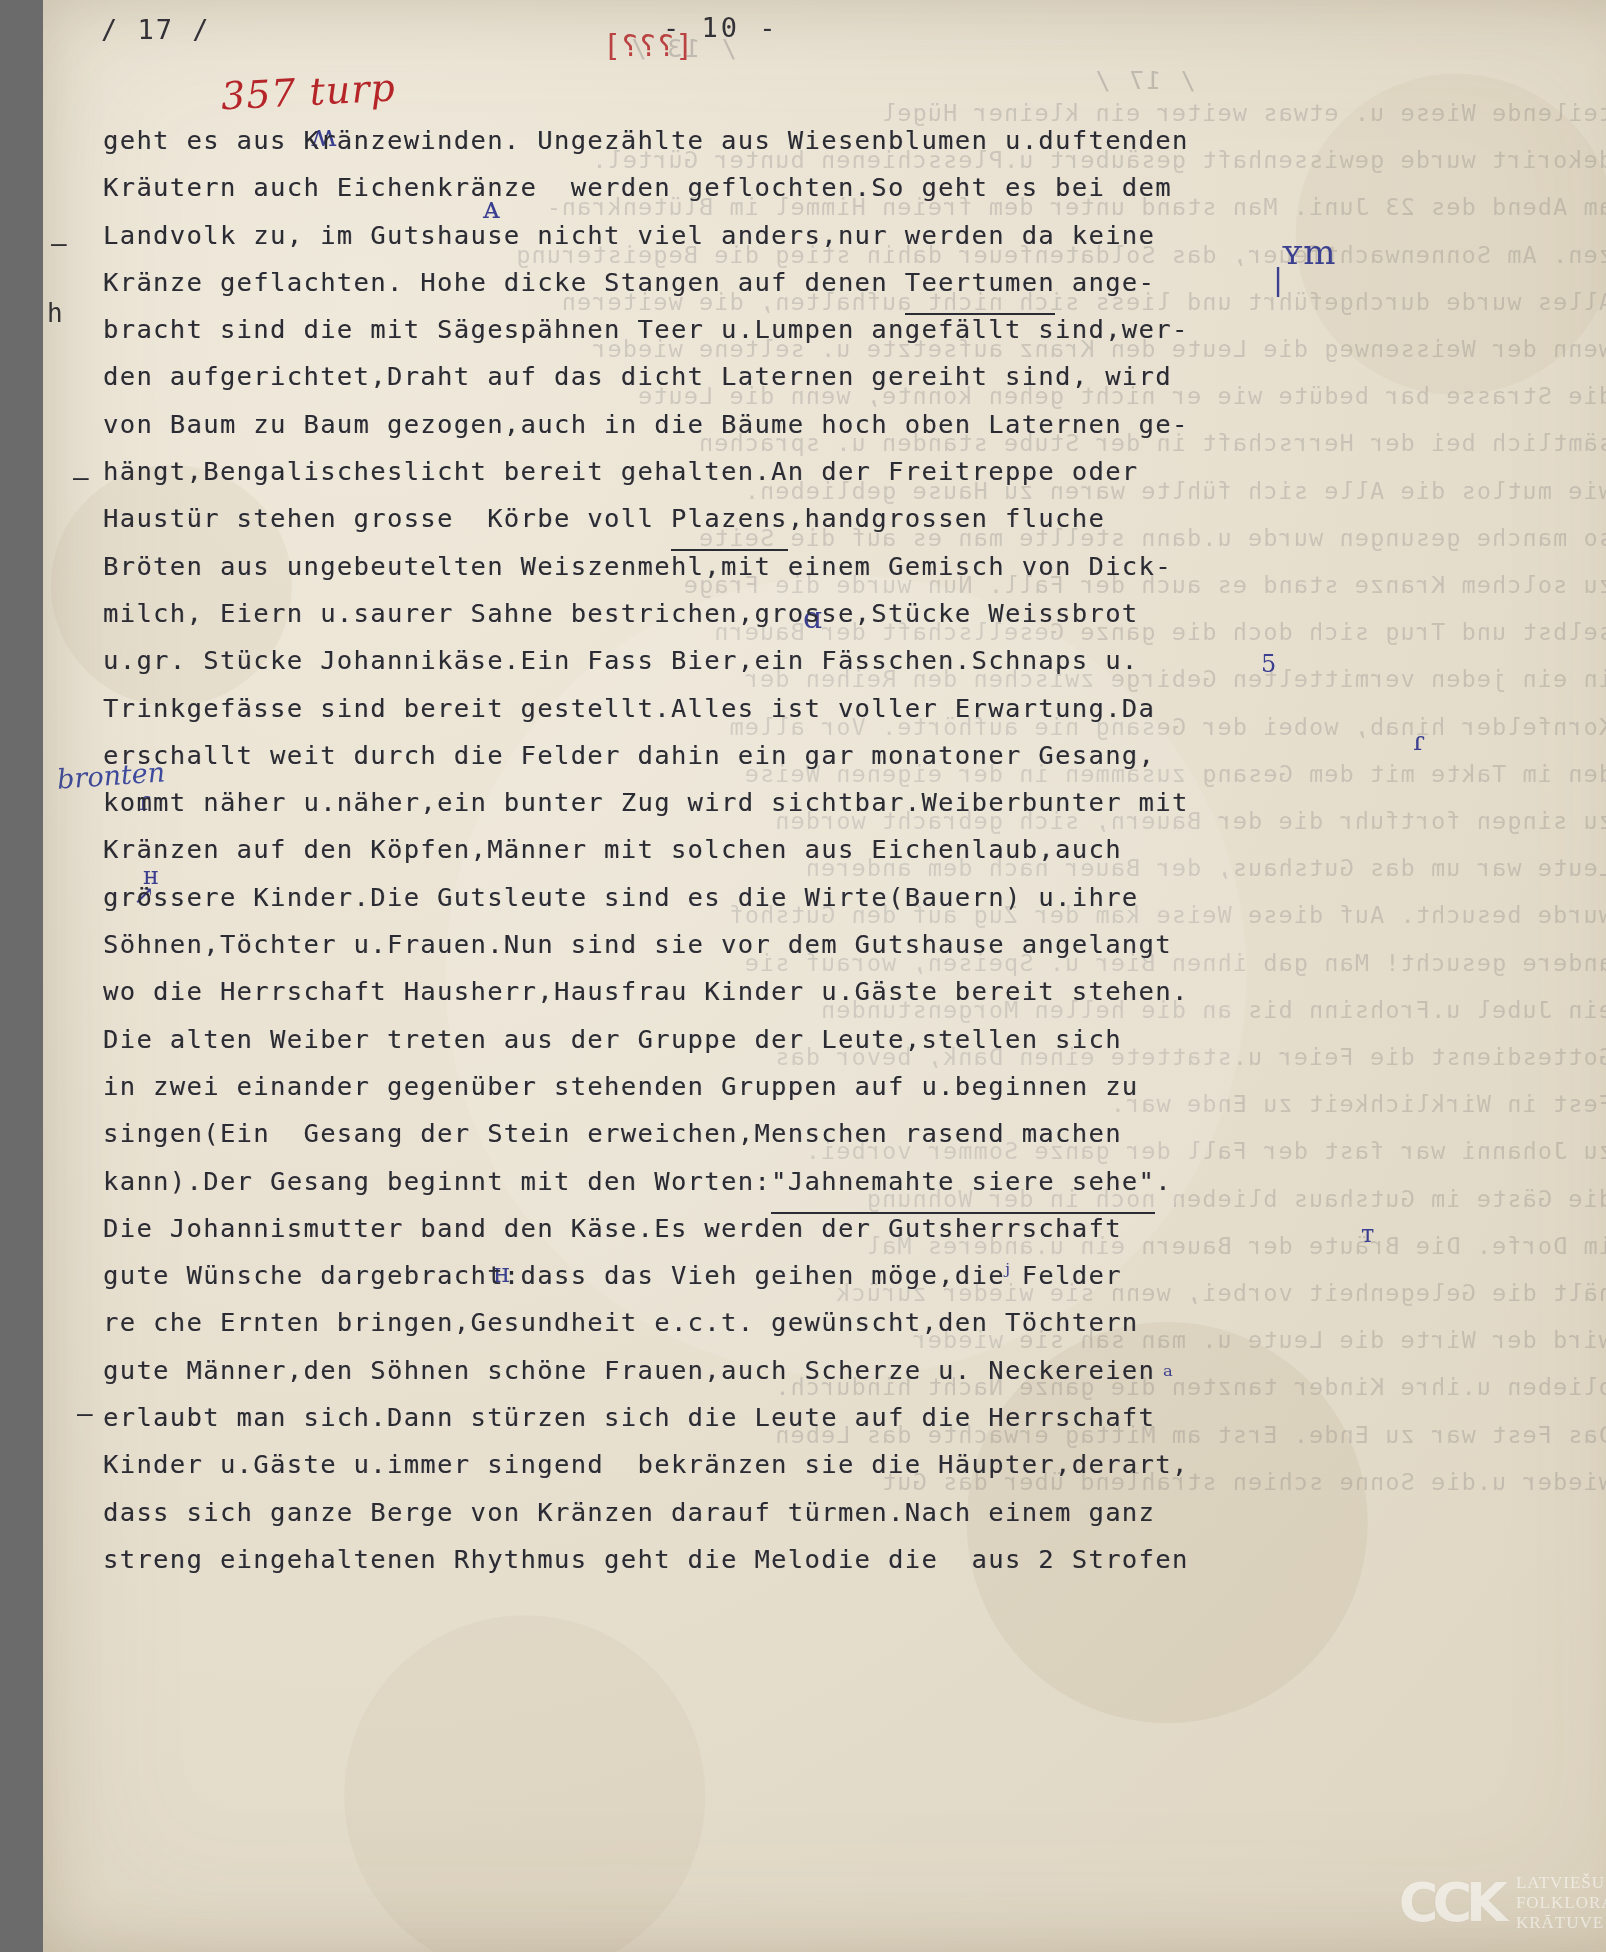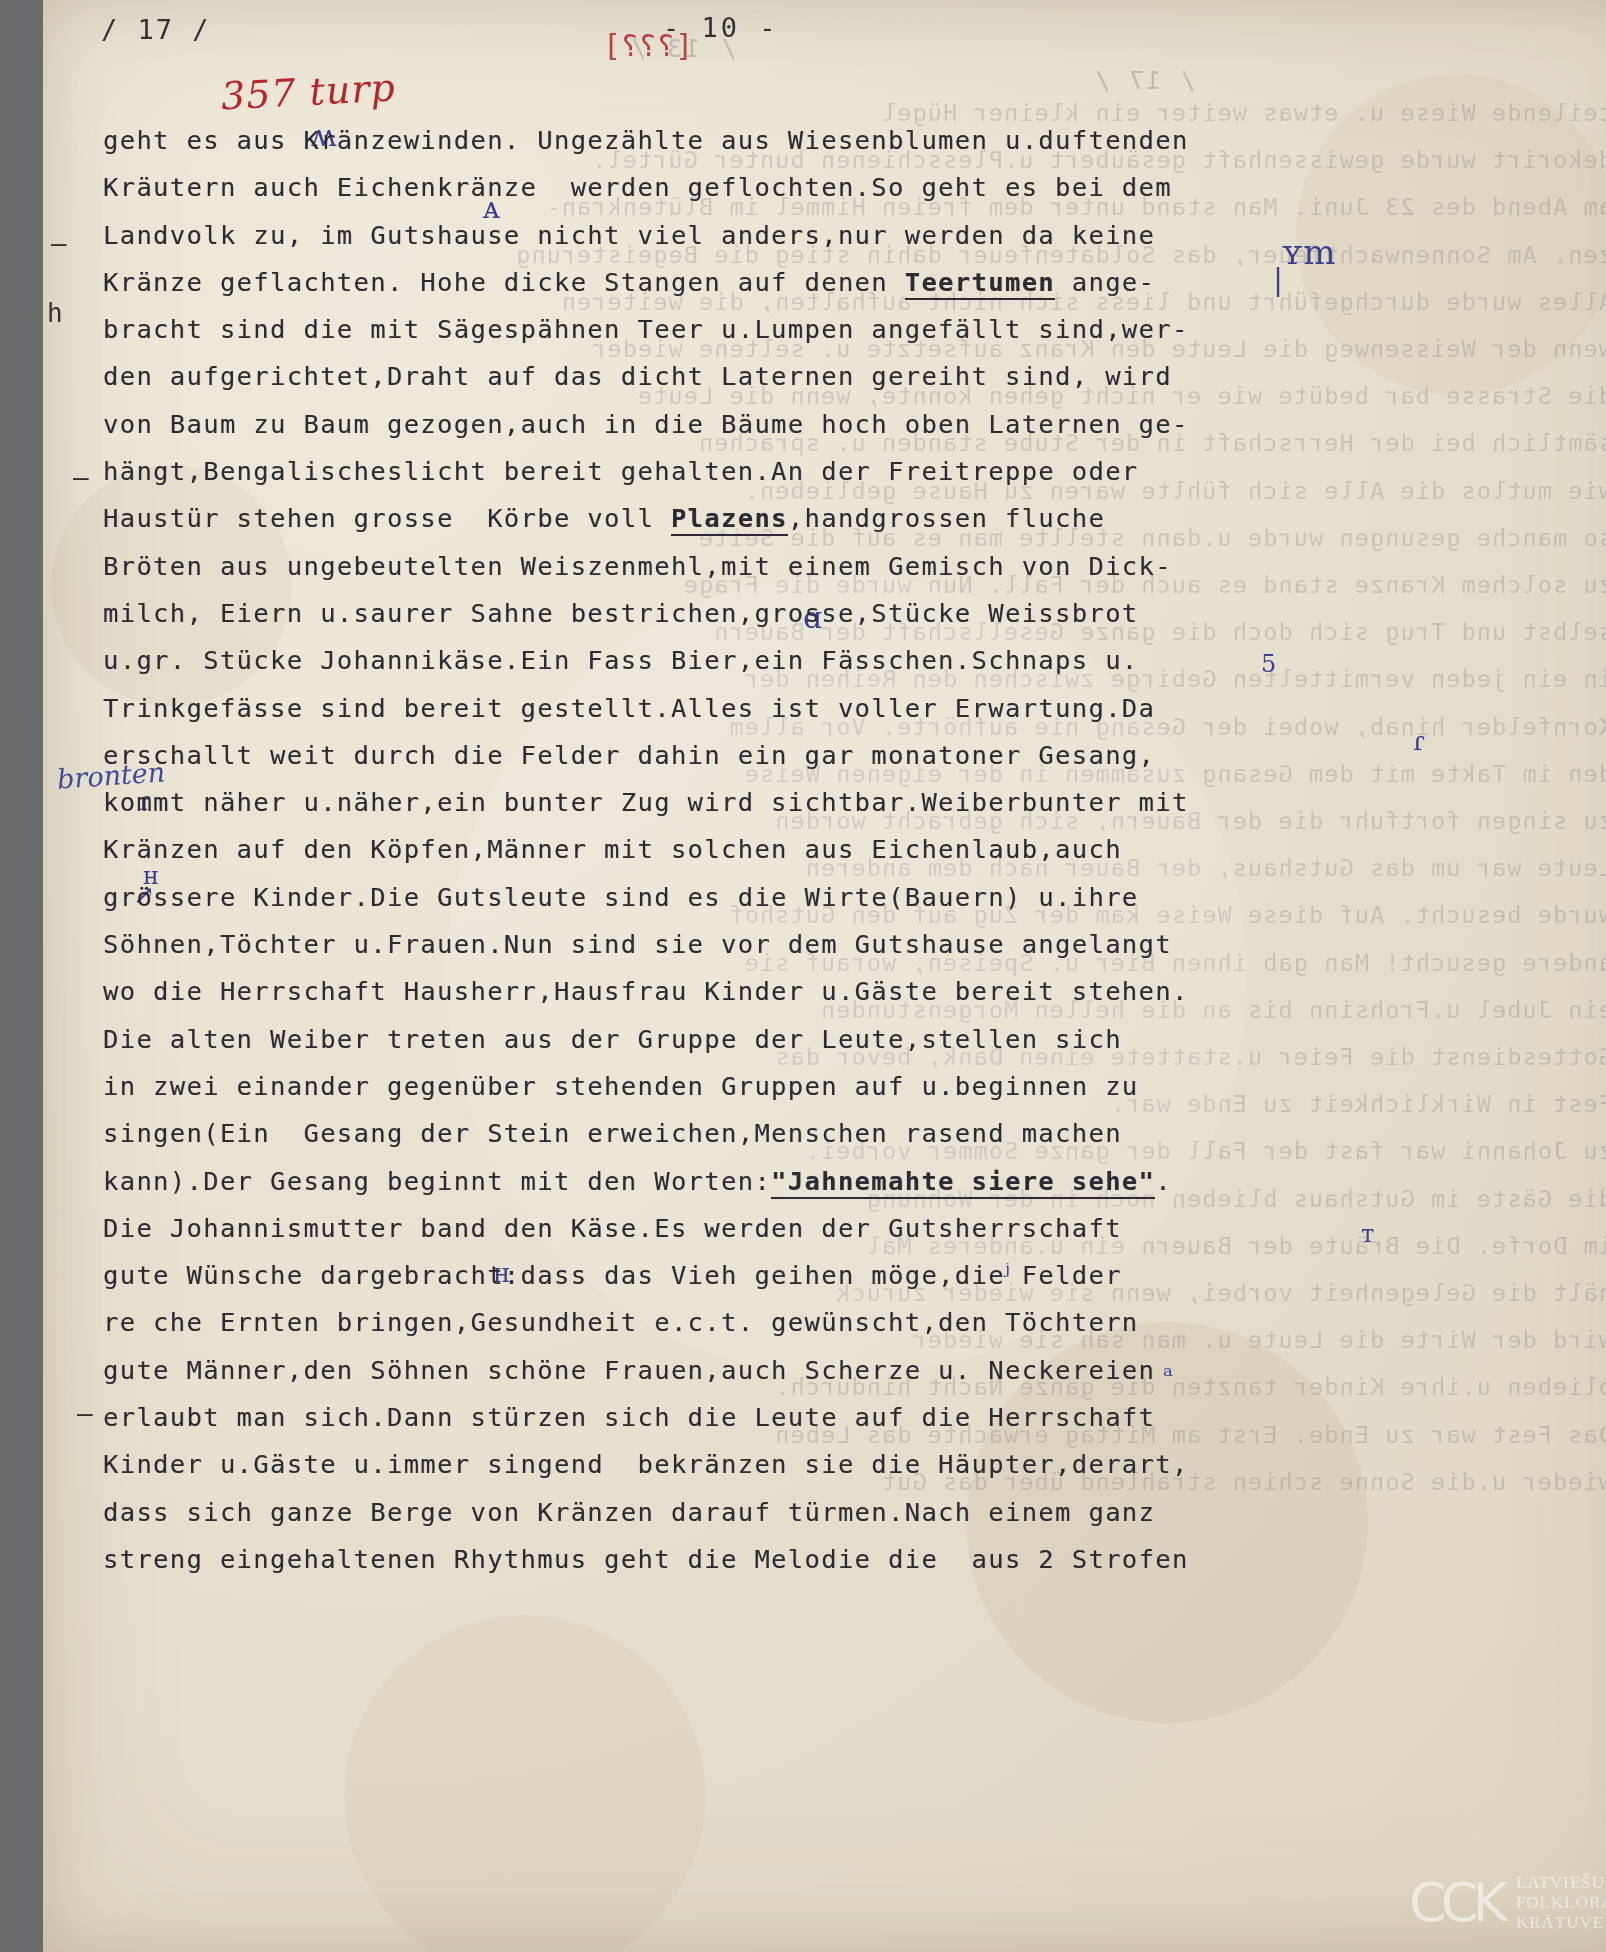--- a/index.html
+++ b/index.html
@@ -140,36 +140,36 @@
     font-size: 30px;
     pointer-events: none;
   }
   .dash {
     position: absolute;
     color: #2b2b33;
     font-size: 26px;
   }
 
   
-  .u { border-bottom: 2px solid #2b2b33; padding-bottom: 1px; font-weight: bold; }
+  .u { border-bottom: 2px solid #2b2b33; padding-bottom: 16px; }
 
   
   .watermark {
     position: absolute;
     right: 24px;
     bottom: 18px;
     display: flex;
     align-items: center;
     gap: 14px;
     opacity: 0.55;
     pointer-events: none;
   }
   .wm-logo {
     font-family: "DejaVu Sans", sans-serif;
-    font-weight: normal;
+    font-weight: bold;
     font-size: 54px;
     color: #ffffff;
     letter-spacing: -6px;
     text-shadow: 0 0 2px rgba(0,0,0,0.10);
   }
   .wm-text {
     font-family: Liberation Serif, serif;
     font-size: 17px;
     line-height: 20px;
     color: #ffffff;

